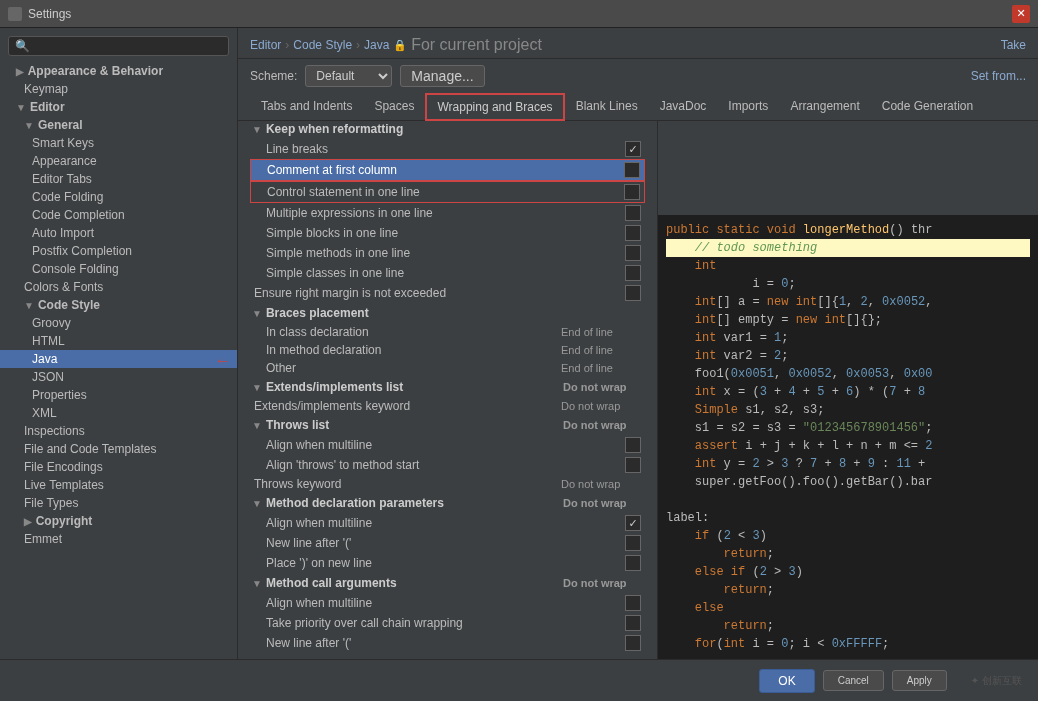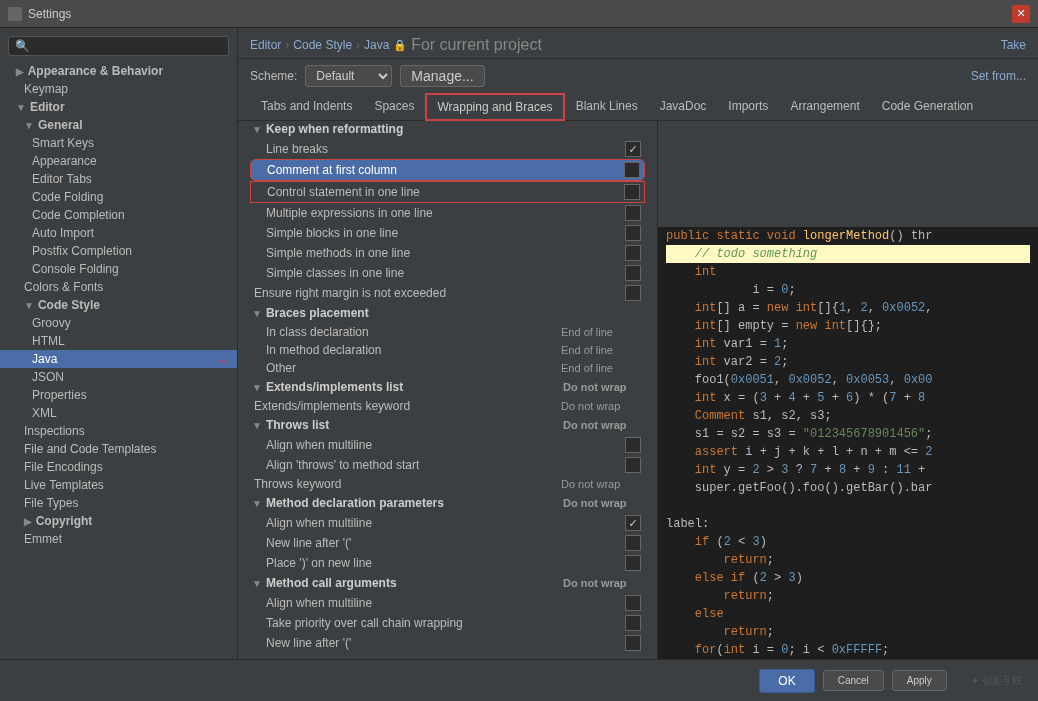--- a/index.html
+++ b/index.html
@@ -222,27 +222,26 @@
       display: flex;
       align-items: center;
       gap: 4px;
       padding: 3px 2px;
       font-weight: bold;
       color: #ccc;
       font-size: 12px;
     }
     .row-highlighted {
       background: #4a6da7;
-      border-radius: 6px;
     }
     .code-preview {
       flex: 1;
       background: #1e1e1e;
       overflow: hidden;
-      padding: 0 8px;
+      padding: 6px 8px;
       font-family: 'Courier New', monospace;
       font-size: 12px;
       line-height: 1.5;
     }
     .code-line { white-space: pre; }
     .kw { color: #cc7832; }
     .fn { color: #ffc66d; }
     .str { color: #6a8759; }
     .num { color: #6897bb; }
     .cm { color: #629755; font-style: italic; }
@@ -590,21 +589,21 @@
         <div class="code-line"><span class="kw">public</span> <span class="kw">static</span> <span class="kw">void</span> <span class="fn">longerMethod</span>() thr</div>
         <div class="code-line sel">    <span class="cm">// todo something</span></div>
         <div class="code-line">    <span class="kw">int</span></div>
         <div class="code-line">            i = <span class="num">0</span>;</div>
         <div class="code-line">    <span class="kw">int</span>[] a = <span class="kw">new</span> <span class="kw">int</span>[]{<span class="num">1</span>, <span class="num">2</span>, <span class="num">0x0052</span>,</div>
         <div class="code-line">    <span class="kw">int</span>[] empty = <span class="kw">new</span> <span class="kw">int</span>[]{};</div>
         <div class="code-line">    <span class="kw">int</span> var1 = <span class="num">1</span>;</div>
         <div class="code-line">    <span class="kw">int</span> var2 = <span class="num">2</span>;</div>
         <div class="code-line">    foo1(<span class="num">0x0051</span>, <span class="num">0x0052</span>, <span class="num">0x0053</span>, <span class="num">0x00</span></div>
         <div class="code-line">    <span class="kw">int</span> x = (<span class="num">3</span> + <span class="num">4</span> + <span class="num">5</span> + <span class="num">6</span>) * (<span class="num">7</span> + <span class="num">8</span></div>
-        <div class="code-line">    <span class="kw">Comment</span> s1, s2, s3;</div>
+        <div class="code-line">    <span class="kw">Simple</span> s1, s2, s3;</div>
         <div class="code-line">    s1 = s2 = s3 = <span class="str">"012345678901456"</span>;</div>
         <div class="code-line">    <span class="kw">assert</span> i + j + k + l + n + m &lt;= <span class="num">2</span></div>
         <div class="code-line">    <span class="kw">int</span> y = <span class="num">2</span> &gt; <span class="num">3</span> ? <span class="num">7</span> + <span class="num">8</span> + <span class="num">9</span> : <span class="num">11</span> +</div>
         <div class="code-line">    super.getFoo().foo().getBar().bar</div>
         <div class="code-line">&nbsp;</div>
         <div class="code-line">label:</div>
         <div class="code-line">    <span class="kw">if</span> (<span class="num">2</span> &lt; <span class="num">3</span>)</div>
         <div class="code-line">        <span class="kw">return</span>;</div>
         <div class="code-line">    <span class="kw">else if</span> (<span class="num">2</span> &gt; <span class="num">3</span>)</div>
         <div class="code-line">        <span class="kw">return</span>;</div>

